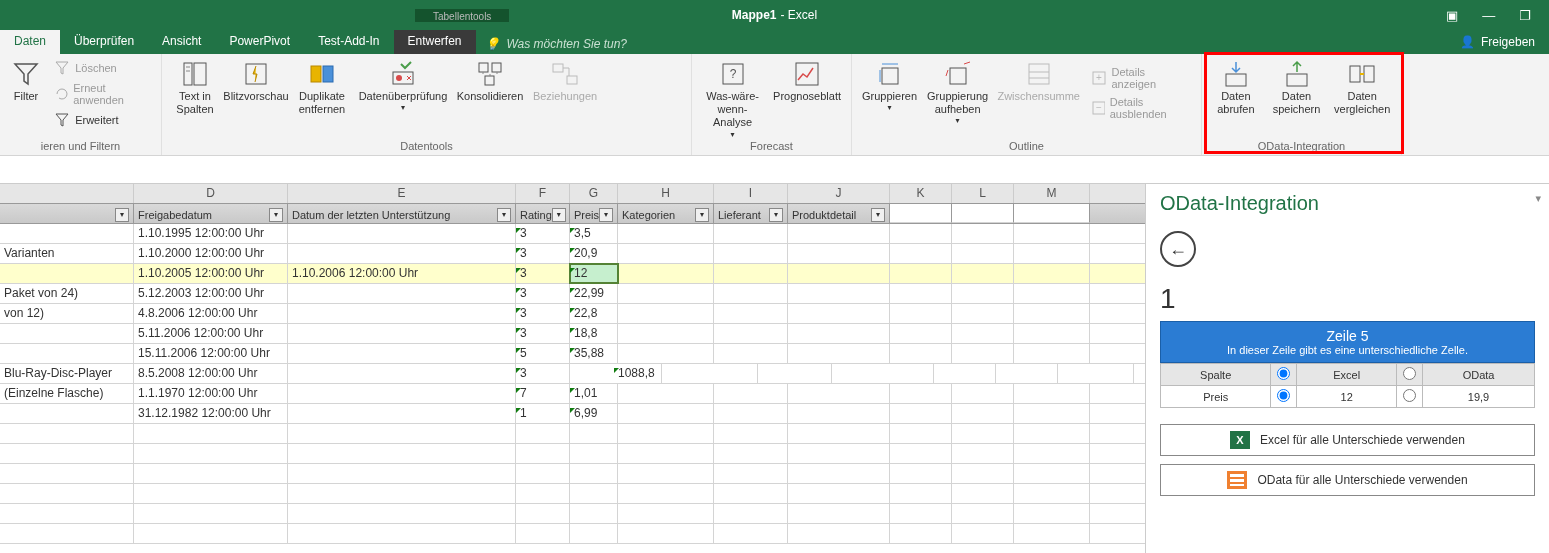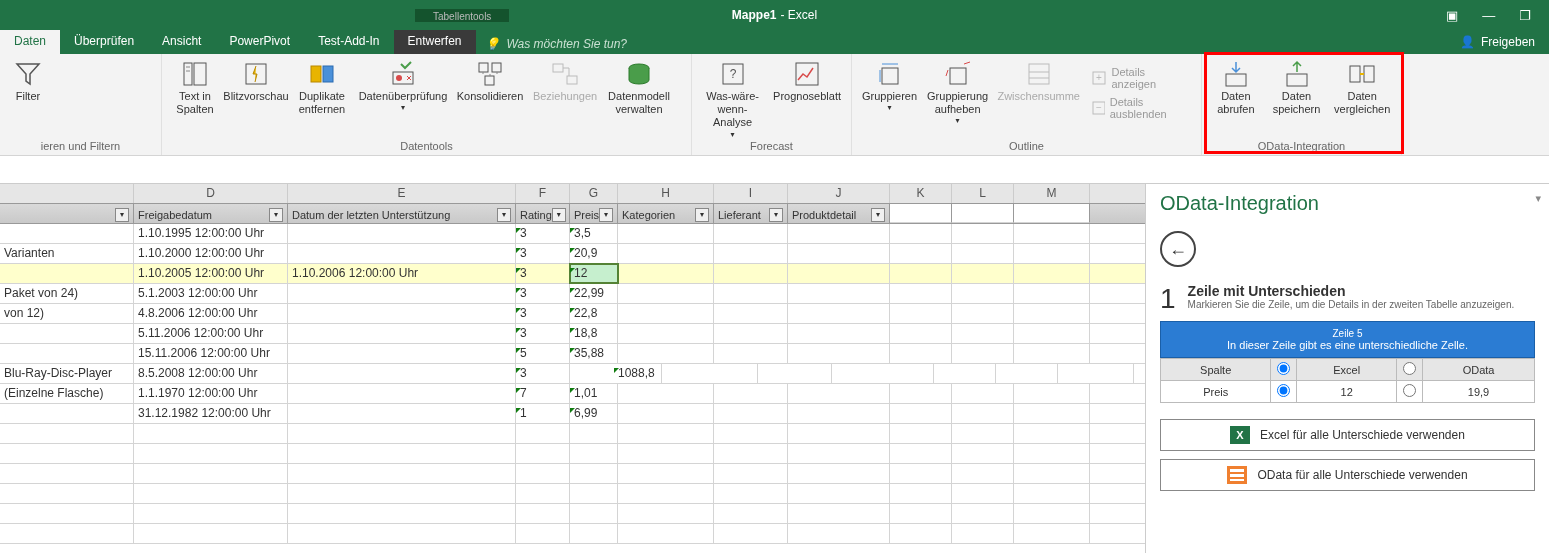--- a/index.html
+++ b/index.html
@@ -52,21 +52,21 @@
 
 
 .sidepanel { flex: 1; border-left: 1px solid #ccc; padding: 8px 14px; position: relative; }
 .sidepanel h1 { color: #217346; font-size: 20px; font-weight: 400; margin-bottom: 16px; }
 .sidepanel .backbtn { width: 36px; height: 36px; border: 2px solid #444; border-radius: 50%; display: flex; align-items: center; justify-content: center; font-size: 18px; margin-bottom: 16px; cursor: pointer; }
 .sidepanel .diffhdr { display: flex; gap: 12px; margin-bottom: 4px; }
 .sidepanel .diffhdr .num { font-size: 28px; font-weight: 300; color: #333; }
 .sidepanel .diffhdr .txt .t { font-size: 14px; font-weight: 600; }
 .sidepanel .diffhdr .txt .s { font-size: 10px; color: #666; }
 .sidepanel .bluebox { background: #2b7cd3; color: #fff; border: 1px solid #1a5fa8; text-align: center; padding: 6px 4px; margin-top: 6px; }
-.sidepanel .bluebox .t { font-size: 10px; }
+.sidepanel .bluebox .t { font-size: 14px; }
 .sidepanel .bluebox .s { font-size: 11px; }
 .sidepanel table.diff { width: 100%; border-collapse: collapse; font-size: 11px; margin-bottom: 16px; }
 .sidepanel table.diff td, .sidepanel table.diff th { border: 1px solid #bbb; padding: 3px 6px; text-align: center; }
 .sidepanel table.diff th { background: #e6e6e6; font-weight: 400; }
 .sidepanel .actbtn { border: 1px solid #888; padding: 6px 8px; margin-bottom: 8px; display: flex; align-items: center; gap: 10px; font-size: 12px; justify-content: center; cursor: pointer; }
 .sidepanel .actbtn .aico { width: 20px; height: 18px; }
 .sidepanel .corner { position: absolute; top: 8px; right: 8px; font-size: 11px; color: #888; }
 
 svg { display: block; }
 </style>
@@ -107,20 +107,40 @@
   <div class="group" style="width:162px">
     <div class="body">
       <div class="bigbtn" style="width:40px">
         <div class="ico">
             <svg width="28" height="28">
               <path d="M3 4h22l-9 10v10l-4-3v-7z" fill="none" stroke="#555" stroke-width="1.5"></path>
             </svg>
           </div>
         <span>Filter</span>
       </div>
+      <div class="smallbtns">
+        <div class="smallbtn dis">
+            <svg class="smico">
+              <path d="M2 2h12l-5 6v6l-2-1v-5z" fill="none" stroke="#aaa"></path>
+            </svg>
+            <span>Löschen</span>
+          </div>
+        <div class="smallbtn dis">
+            <svg class="smico">
+              <path d="M3 8a5 5 0 1 1 2 4" fill="none" stroke="#aaa"></path>
+            </svg>
+            <span>Erneut anwenden</span>
+          </div>
+        <div class="smallbtn">
+            <svg class="smico">
+              <path d="M2 2h12l-5 6v6l-2-1v-5z" fill="none" stroke="#555"></path>
+            </svg>
+            <span>Erweitert</span>
+          </div>
+      </div>
     </div>
     <div class="label">ieren und Filtern</div>
   </div>
 
   <div class="group" style="width:530px">
     <div class="body">
       <div class="bigbtn" style="width:50px">
           <div class="ico">
             <svg width="28" height="28">
               <rect x="3" y="3" width="8" height="22" fill="none" stroke="#555"></rect>
@@ -174,29 +194,20 @@
         </div>
       <div class="bigbtn" style="width:66px;color:#aaa">
           <div class="ico">
             <svg width="28" height="28">
               <rect x="2" y="4" width="10" height="8" fill="none" stroke="#bbb"></rect>
               <rect x="16" y="16" width="10" height="8" fill="none" stroke="#bbb"></rect>
               <path d="M12 8h6v8" stroke="#bbb" fill="none"></path>
             </svg>
           </div>
           <span>Beziehungen</span>
-        </div>
-      <div class="bigbtn" style="width:70px">
-          <div class="ico">
-            <svg width="28" height="28">
-              <ellipse cx="14" cy="8" rx="10" ry="4" fill="#4a9d4a" stroke="#2a7a2a"></ellipse>
-              <path d="M4 8v12a10 4 0 0 0 20 0V8" fill="#4a9d4a" stroke="#2a7a2a"></path>
-            </svg>
-          </div>
-          <span>Datenmodell verwalten</span>
         </div>
     </div>
     <div class="label">Datentools</div>
   </div>
 
   <div class="group" style="width:160px">
     <div class="body">
       <div class="bigbtn" style="width:78px">
           <div class="ico">
             <svg width="28" height="28">
@@ -398,21 +409,21 @@
           <div class="cell green" style="width: 48px;"><span class="tri"></span>12</div>
           <div class="cell" style="width: 96px;"></div>
           <div class="cell" style="width: 74px;"></div>
           <div class="cell" style="width: 102px;"></div>
           <div class="cell" style="width: 62px;"></div>
           <div class="cell" style="width: 62px;"></div>
           <div class="cell" style="width: 76px;"></div>
         </div>
         <div class="row">
           <div class="cell" style="width: 134px;">Paket von 24)</div>
-          <div class="cell" style="width: 154px;">5.1.2003 12:00:00 Uhr</div>
+          <div class="cell" style="width: 154px;">5.12.2003 12:00:00 Uhr</div>
           <div class="cell" style="width: 228px;"></div>
           <div class="cell" style="width: 54px;"><span class="tri"></span>3</div>
           <div class="cell" style="width: 48px;"><span class="tri"></span>22,99</div>
           <div class="cell" style="width: 96px;"></div>
           <div class="cell" style="width: 74px;"></div>
           <div class="cell" style="width: 102px;"></div>
           <div class="cell" style="width: 62px;"></div>
           <div class="cell" style="width: 62px;"></div>
           <div class="cell" style="width: 76px;"></div>
         </div>
@@ -574,24 +585,20 @@
         </div>
       </div>
   </div>
 
   <div class="sidepanel">
     <span class="corner">▾</span>
     <h1>OData-Integration</h1>
     <div class="backbtn">←</div>
     <div class="diffhdr">
       <div class="num">1</div>
-      <div class="txt">
-        <div class="t">Zeile mit Unterschieden</div>
-        <div class="s">Markieren Sie die Zeile, um die Details in der zweiten Tabelle anzuzeigen.</div>
-      </div>
     </div>
     <div class="bluebox">
       <div class="t">Zeile 5</div>
       <div class="s">In dieser Zeile gibt es eine unterschiedliche Zelle.</div>
     </div>
     <table class="diff">
       <tbody>
           <tr>
         <th>Spalte</th>
         <th style="width:22px"><input type="radio" checked="" style=""></th>

